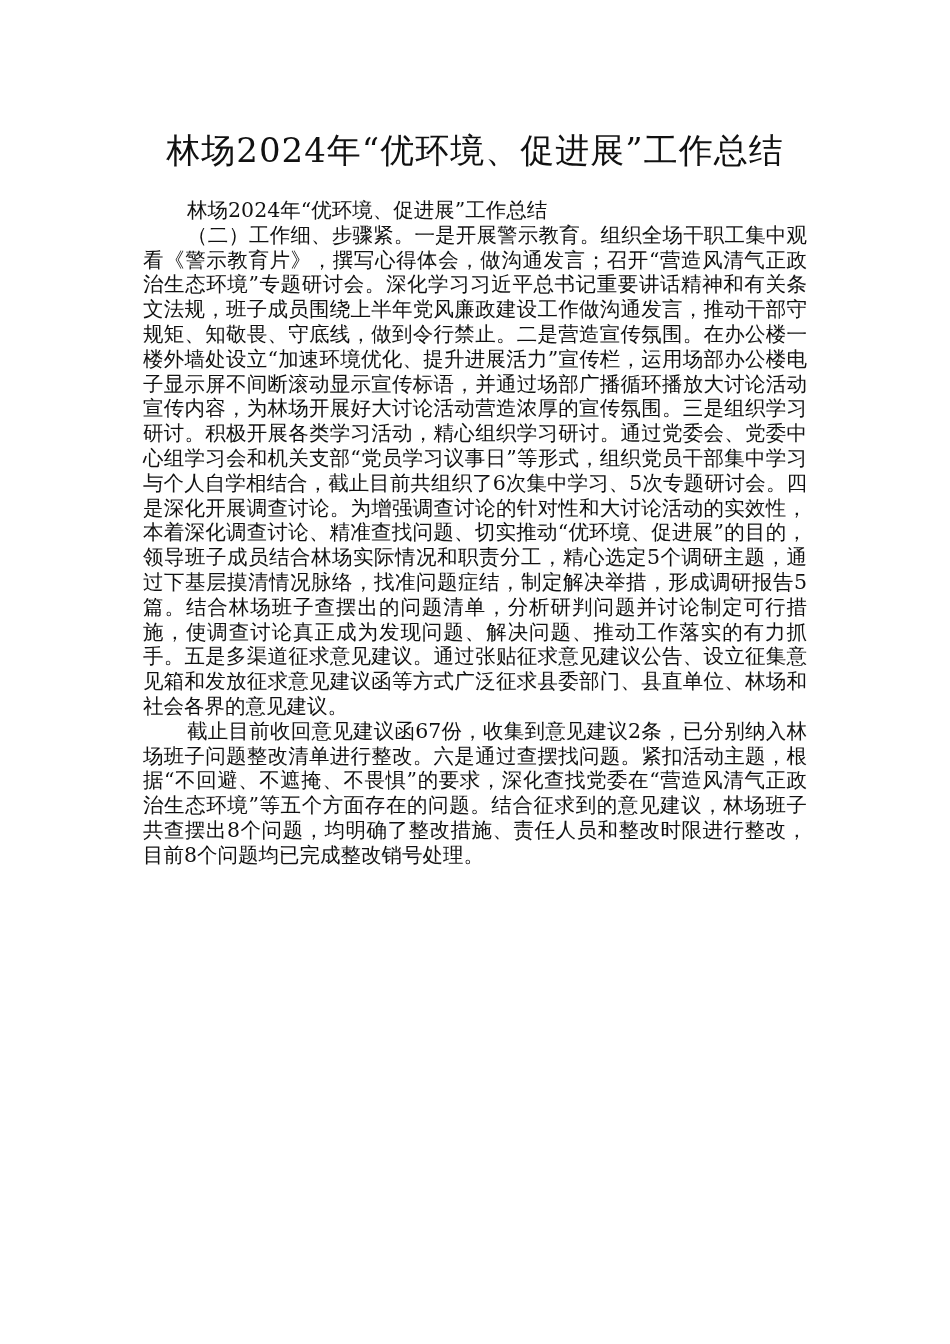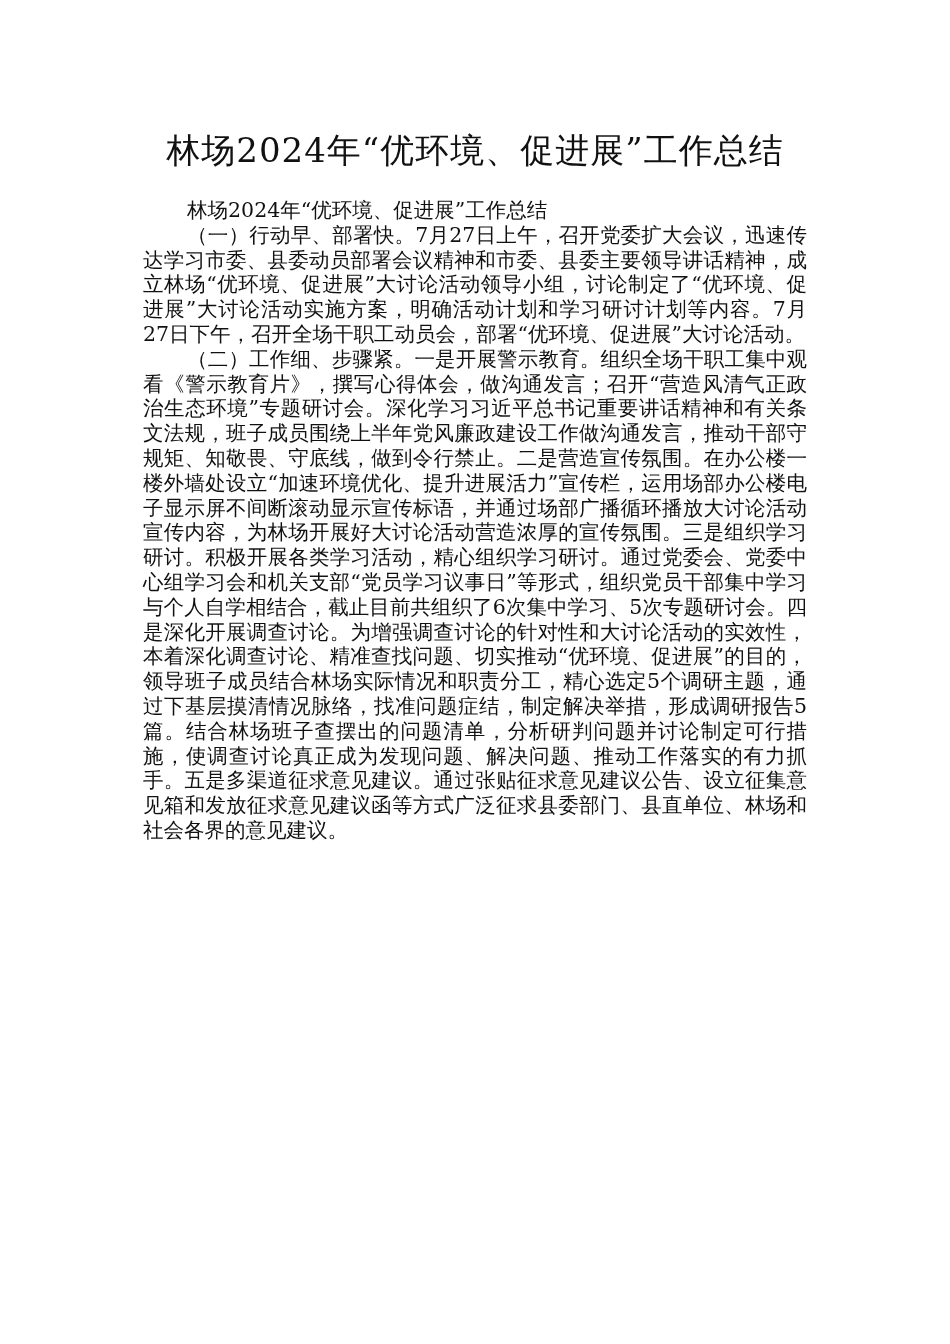--- a/index.html
+++ b/index.html
@@ -8,15 +8,15 @@
   .body { position:absolute; top:198px; left:143px; width:664px; font-size:20.5px; line-height:24.8px; text-align:justify; }
   .body p { margin:0; text-indent:2.15em; }
 </style>
 </head>
 <body>
 
 <div class="title">林场2024年“优环境、促进展”工作总结</div>
 
 <div class="body">
   <p>林场2024年“优环境、促进展”工作总结</p>
-  <p>（一）行动早、部署快。7月27日上午，召开党委扩大会议，迅速传达学习市委、县委动员部署会议精神和市委、县委主要领导讲话精神，成立林场“优环境、促进展”大讨论活动领导小组，讨论制定了“优环境、促进展”大讨论活动实施方案，明确活动计划和学习研讨计划等内容。7月27日下午，召开全场干职工动员会，部署“优环境、促进展”大讨论活动。</p>
   <p>（二）工作细、步骤紧。一是开展警示教育。组织全场干职工集中观看《警示教育片》，撰写心得体会，做沟通发言；召开“营造风清气正政治生态环境”专题研讨会。深化学习习近平总书记重要讲话精神和有关条文法规，班子成员围绕上半年党风廉政建设工作做沟通发言，推动干部守规矩、知敬畏、守底线，做到令行禁止。二是营造宣传氛围。在办公楼一楼外墙处设立“加速环境优化、提升进展活力”宣传栏，运用场部办公楼电子显示屏不间断滚动显示宣传标语，并通过场部广播循环播放大讨论活动宣传内容，为林场开展好大讨论活动营造浓厚的宣传氛围。三是组织学习研讨。积极开展各类学习活动，精心组织学习研讨。通过党委会、党委中心组学习会和机关支部“党员学习议事日”等形式，组织党员干部集中学习与个人自学相结合，截止目前共组织了6次集中学习、5次专题研讨会。四是深化开展调查讨论。为增强调查讨论的针对性和大讨论活动的实效性，本着深化调查讨论、精准查找问题、切实推动“优环境、促进展”的目的，领导班子成员结合林场实际情况和职责分工，精心选定5个调研主题，通过下基层摸清情况脉络，找准问题症结，制定解决举措，形成调研报告5篇。结合林场班子查摆出的问题清单，分析研判问题并讨论制定可行措施，使调查讨论真正成为发现问题、解决问题、推动工作落实的有力抓手。五是多渠道征求意见建议。通过张贴征求意见建议公告、设立征集意见箱和发放征求意见建议函等方式广泛征求县委部门、县直单位、林场和社会各界的意见建议。</p>
+  <p>截止目前收回意见建议函67份，收集到意见建议2条，已分别纳入林场班子问题整改清单进行整改。六是通过查摆找问题。紧扣活动主题，根据“不回避、不遮掩、不畏惧”的要求，深化查找党委在“营造风清气正政治生态环境”等五个方面存在的问题。结合征求到的意见建议，林场班子共查摆出8个问题，均明确了整改措施、责任人员和整改时限进行整改，目前8个问题均已完成整改销号处理。</p>
 </div>
 
 </body></html>

